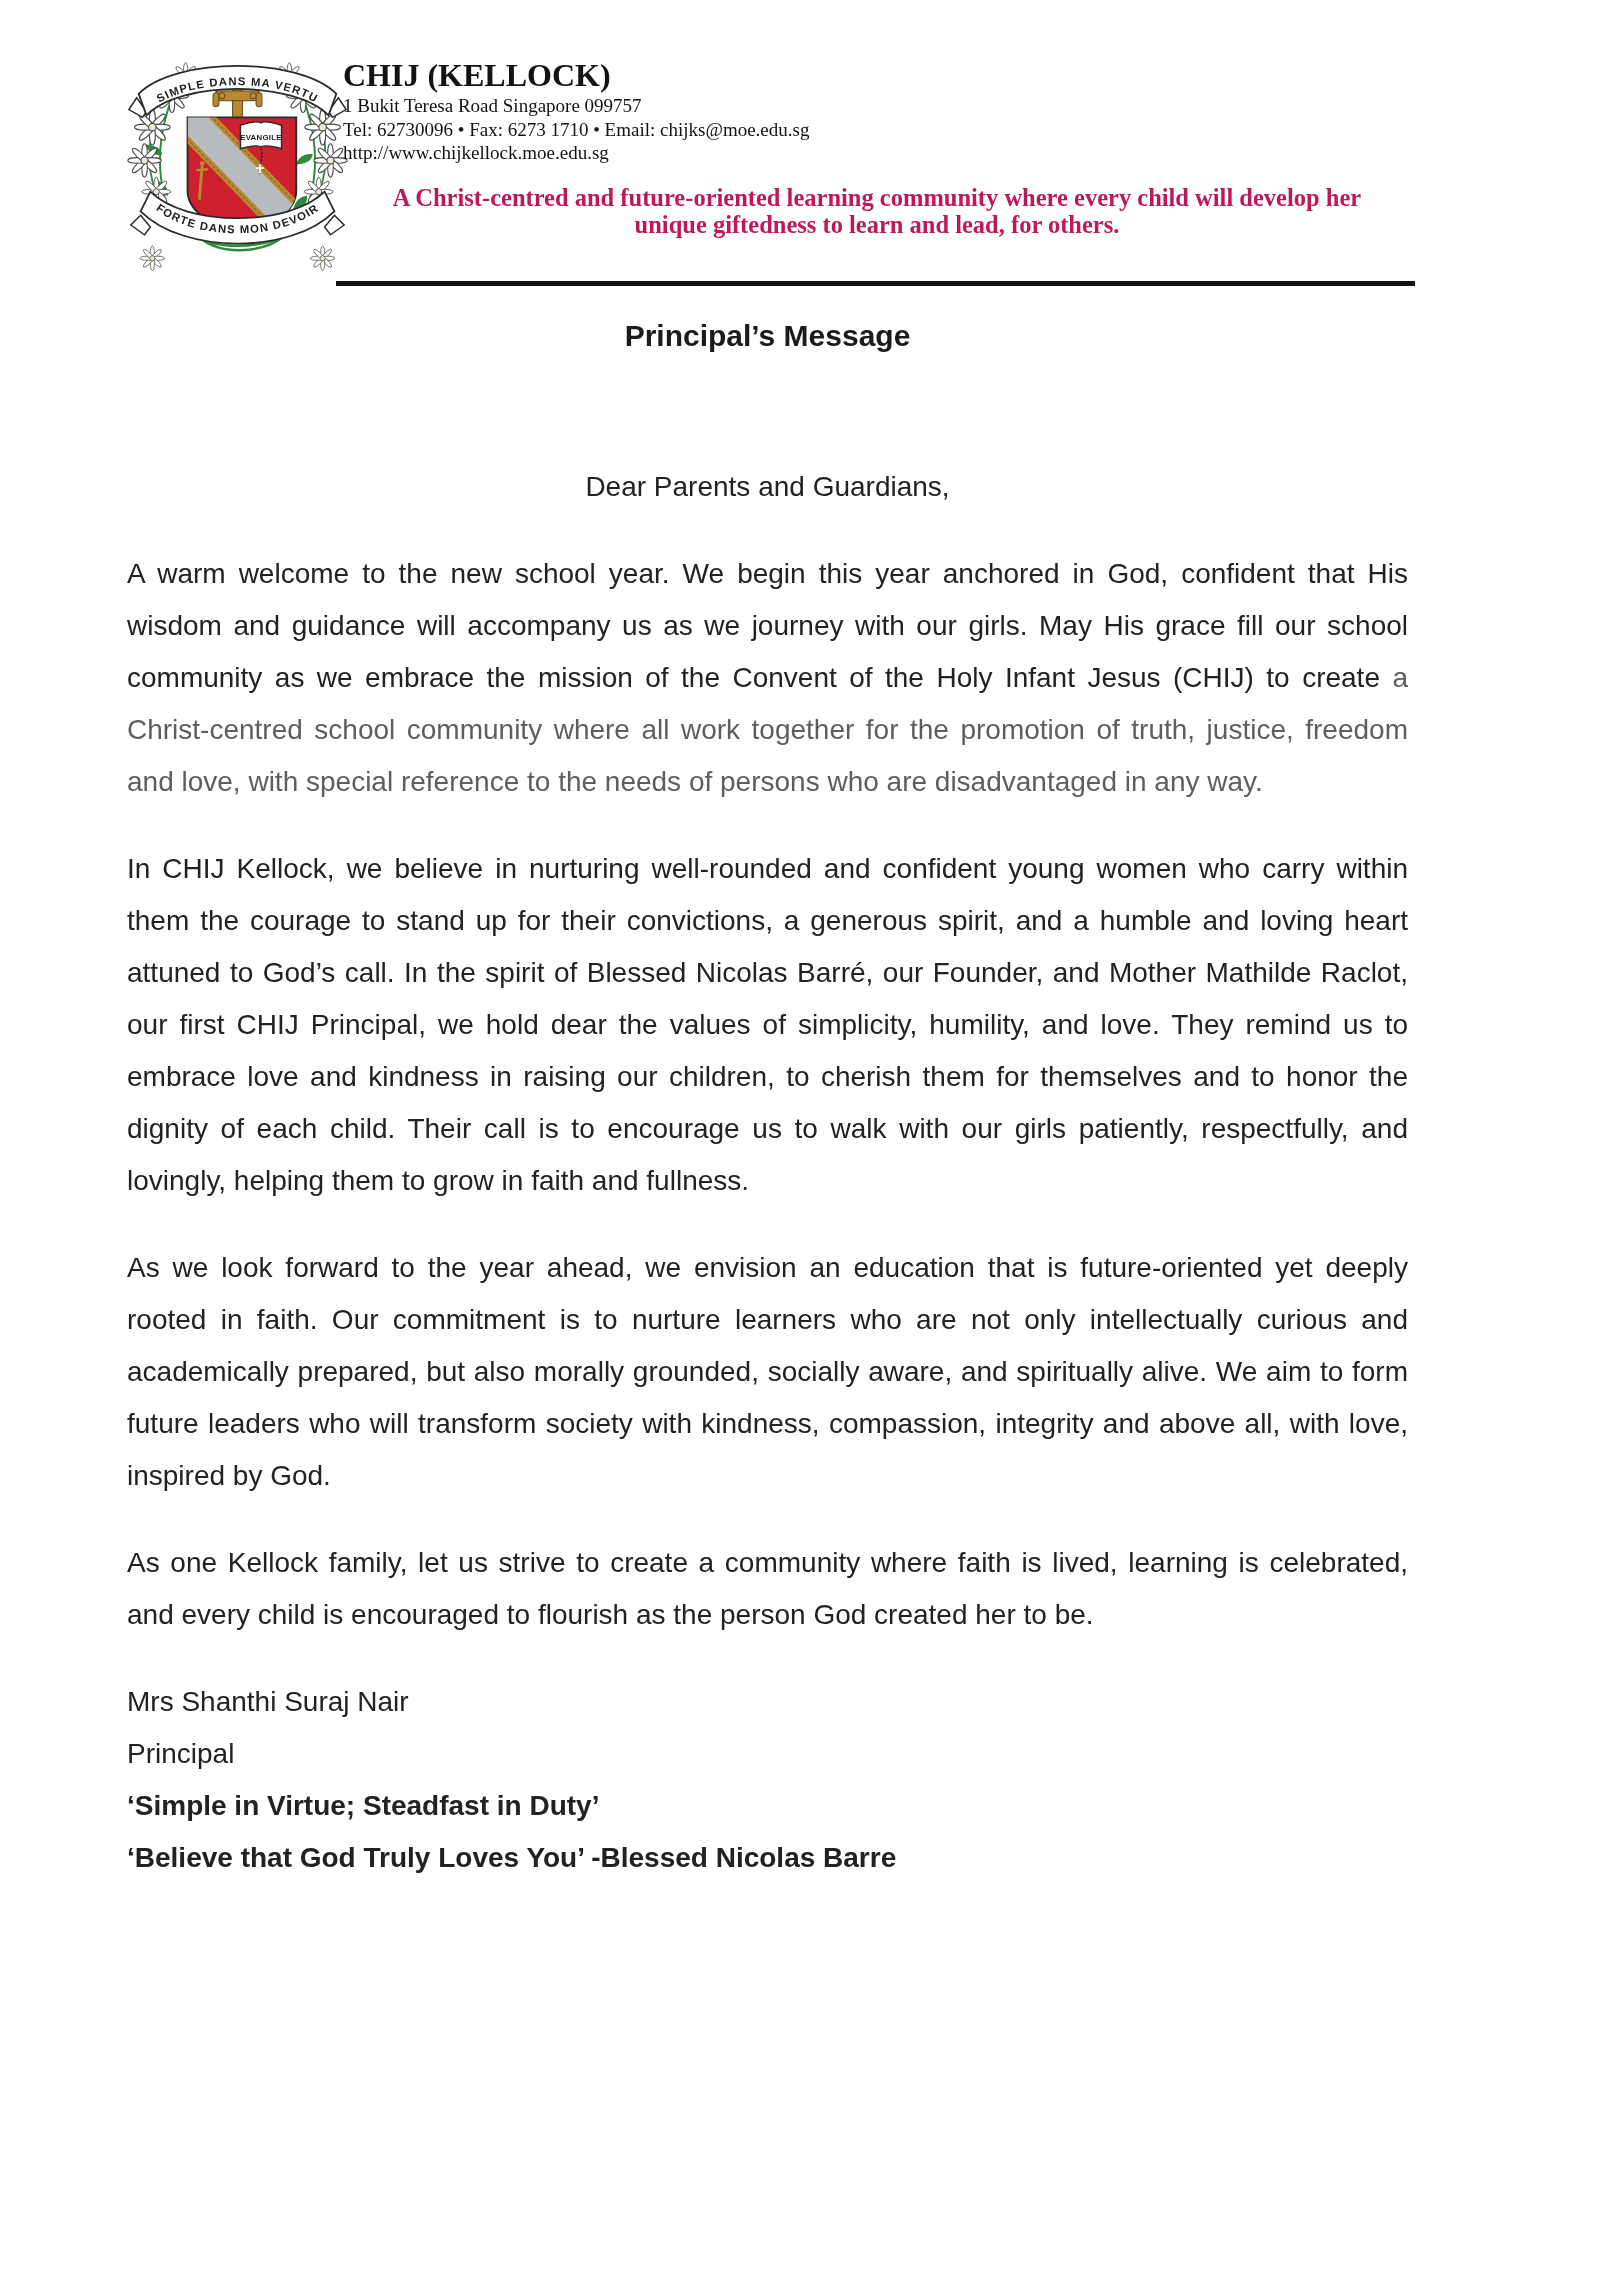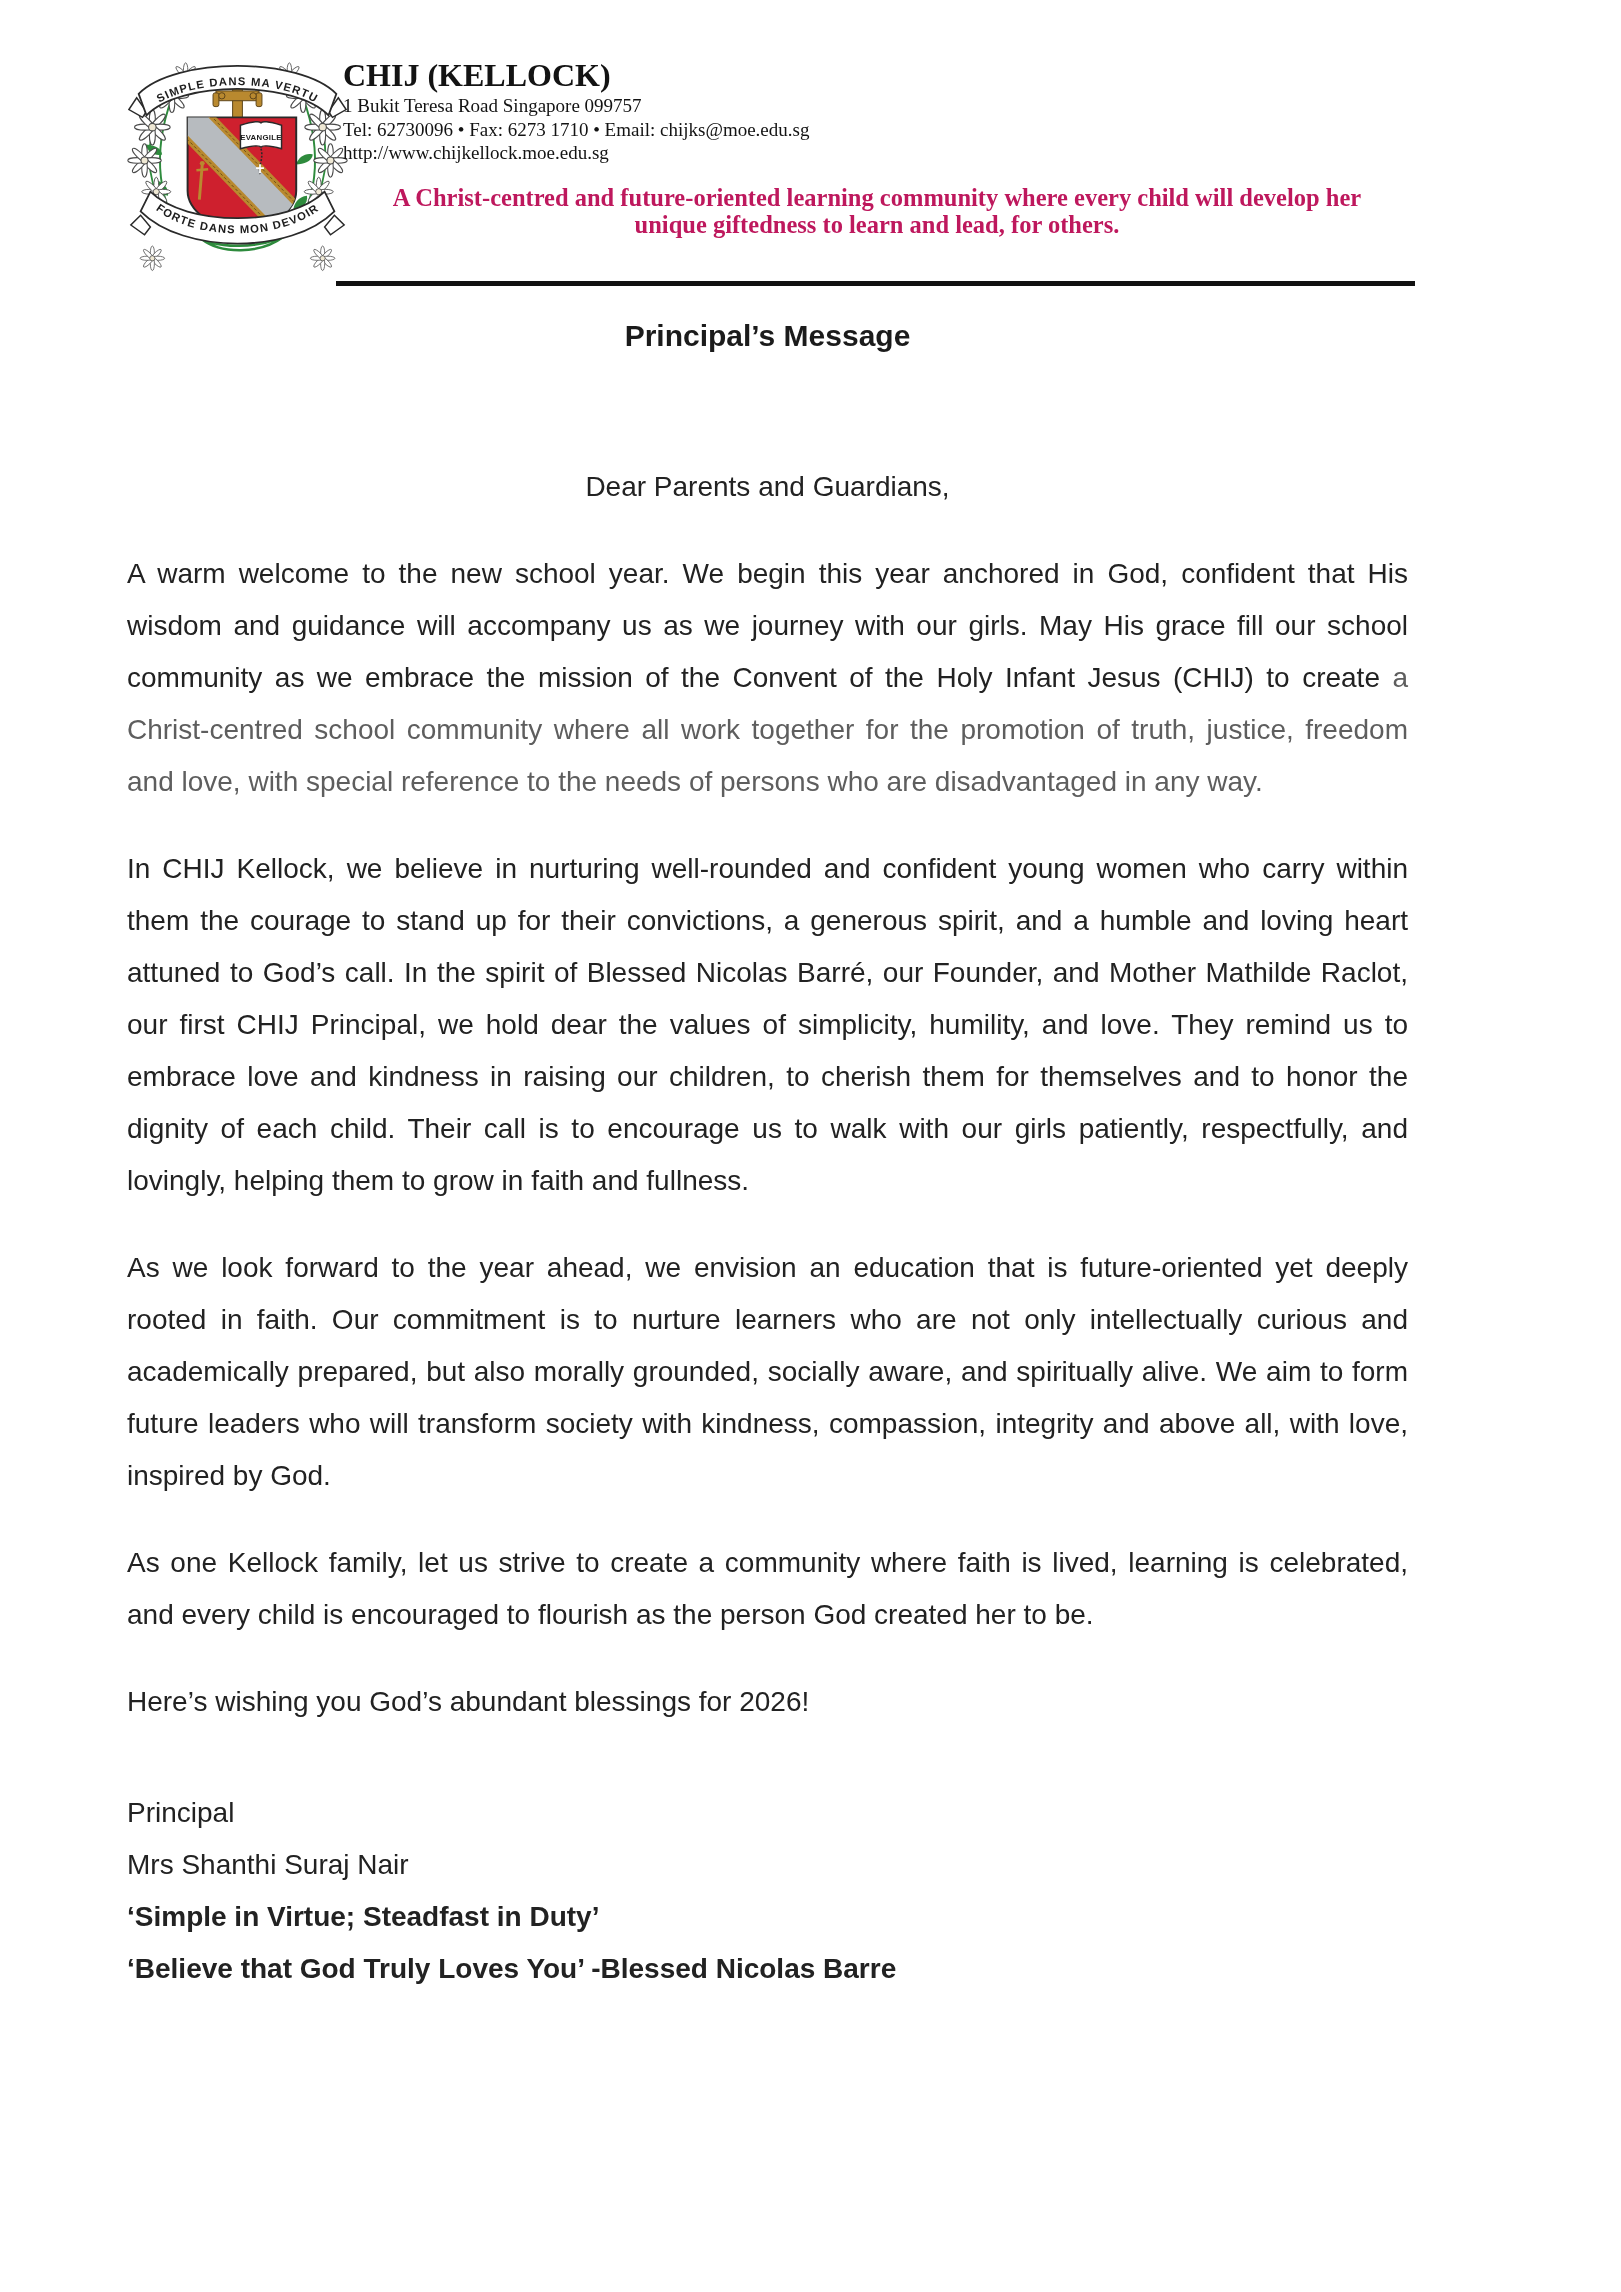--- a/index.html
+++ b/index.html
@@ -156,23 +156,22 @@
   <div class="title">Principal’s Message</div>
 
   <div class="body">
     <p class="salutation">Dear Parents and Guardians,</p>
     <div id="paragraphs">
         <p><span>A warm welcome to the new school year. We begin this year anchored in God, confident that His wisdom and guidance will accompany us as we journey with our girls. May His grace fill our school community as we embrace the mission of the Convent of the Holy Infant Jesus (CHIJ) to create </span><span class="gray">a Christ-centred school community where all work together for the promotion of truth, justice, freedom and love, with special reference to the needs of persons who are disadvantaged in any way.</span></p>
         <p><span>In CHIJ Kellock, we believe in nurturing well-rounded and confident young women who carry within them the courage to stand up for their convictions, a generous spirit, and a humble and loving heart attuned to God’s call. In the spirit of Blessed Nicolas Barré, our Founder, and Mother Mathilde Raclot, our first CHIJ Principal, we hold dear the values of simplicity, humility, and love. They remind us to embrace love and kindness in raising our children, to cherish them for themselves and to honor the dignity of each child. Their call is to encourage us to walk with our girls patiently, respectfully, and lovingly, helping them to grow in faith and fullness.</span></p>
         <p><span>As we look forward to the year ahead, we envision an education that is future-oriented yet deeply rooted in faith. Our commitment is to nurture learners who are not only intellectually curious and academically prepared, but also morally grounded, socially aware, and spiritually alive. We aim to form future leaders who will transform society with kindness, compassion, integrity and above all, with love, inspired by God.</span></p>
         <p><span>As one Kellock family, let us strive to create a community where faith is lived, learning is celebrated, and every child is encouraged to flourish as the person God created her to be.</span></p>
       </div>
-    <p class="closing">Here’s wishing you God’s abundant blessings for 2026!</p>
     <div class="signature">
+      <p>Mrs Shanthi Suraj Nair</p>
       <p>Principal</p>
-      <p>Mrs Shanthi Suraj Nair</p>
       <p class="bold">‘Simple in Virtue; Steadfast in Duty’</p>
       <p class="bold">‘Believe that God Truly Loves You’ -Blessed Nicolas Barre</p>
     </div>
   </div>
 
 </div>
 
 
 </body></html>

